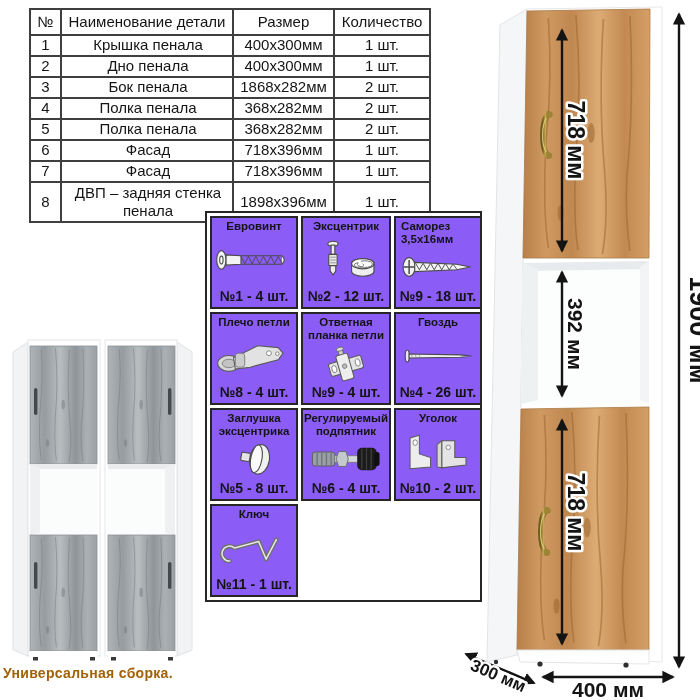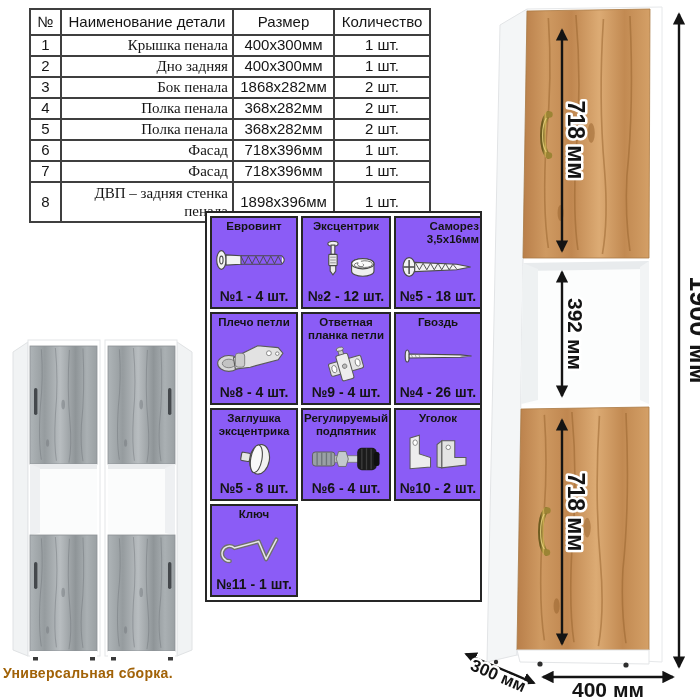--- a/index.html
+++ b/index.html
@@ -9,34 +9,34 @@
   }
   
   .parts-table{position:absolute;left:29px;top:8px;border-collapse:collapse;table-layout:fixed;}
   .parts-table td{
     border:2px solid #3f3f3f;font-size:15px;color:#151515;
     padding:0 4px;line-height:1.22;vertical-align:middle;background:#fff;
   }
   .parts-table .hd{height:24px;text-align:center;}
   .parts-table tr{height:21px;}
   .c{text-align:center;}
-  .l{text-align:right;padding-left:6px !important;font-family:Liberation Serif, serif;}
+  .l{text-align:center;padding-left:6px !important;}
   
   .hw{
     position:absolute;left:205px;top:211px;width:277px;box-sizing:border-box;
     border:2px solid #262626;background:#fff;padding:3px;
   }
   .hw-grid{display:grid;grid-template-columns:repeat(3,1fr);gap:3px;}
   .hw-cell{
     border:2px solid #262626;height:93px;box-sizing:border-box;background:#8b5cf6;
     display:flex;flex-direction:column;align-items:center;justify-content:space-between;
     padding:2px 1px;
   }
   .hw-title{font-weight:700;font-size:11.5px;line-height:1.12;text-align:center;color:#141414;}
-  .hw-title.ta-l{align-self:flex-start;text-align:right;padding-left:4px;}
+  .hw-title.ta-l{align-self:flex-start;text-align:left;padding-left:4px;}
   .hw-count{font-weight:700;font-size:14px;color:#141414;padding-bottom:1px;}
   .hw-ico{width:82px;height:42px;flex:0 0 auto;}
   
   .caption{
     position:absolute;left:3px;top:665px;font-size:14px;font-weight:700;
     letter-spacing:.3px;color:#a16207;
   }
   
   .left-cabs{position:absolute;left:5px;top:334px;}
   .right-cab{position:absolute;left:450px;top:0px;}
@@ -66,21 +66,21 @@
     <td class="hd">Количество</td>
   </tr>
   <tr>
     <td class="c">1</td>
     <td class="l">Крышка пенала</td>
     <td class="c">400х300мм</td>
     <td class="c">1 шт.</td>
   </tr>
   <tr>
     <td class="c">2</td>
-    <td class="l">Дно задняя</td>
+    <td class="l">Дно пенала</td>
     <td class="c">400х300мм</td>
     <td class="c">1 шт.</td>
   </tr>
   <tr>
     <td class="c">3</td>
     <td class="l">Бок пенала</td>
     <td class="c">1868х282мм</td>
     <td class="c">2 шт.</td>
   </tr>
   <tr>
@@ -148,21 +148,21 @@
   </div>
 
   <div class="hw-cell">
     <div class="hw-title ta-l">Саморез 3,5х16мм</div>
     <svg class="hw-ico" viewBox="0 0 88 44">
       <ellipse cx="13" cy="22" rx="6.5" ry="10" fill="#f3f3f3" class="iop"></ellipse>
       <path d="M13,14.5 v15 M6.8,22 h12.4" stroke="#4a4a4a" stroke-width="1.6" fill="none"></path>
       <path d="M19,17 L64,19 79,22 64,25 19,27 Z" fill="#f3f3f3" class="iop"></path>
       <path d="M20,18 l4,7 4,-7 4,7 4,-7 4,7 4,-7 4,7 4,-7 4,7 4,-6 4,5" fill="none" stroke="#4a4a4a" stroke-width="1"></path>
     </svg>
-    <div class="hw-count">№5 - 18 шт.</div>
+    <div class="hw-count">№9 - 18 шт.</div>
   </div>
 
 
   <div class="hw-cell">
     <div class="hw-title">Плечо петли</div>
     <svg class="hw-ico" viewBox="0 0 88 44">
       <ellipse cx="17" cy="30" rx="12" ry="8.5" fill="#d8d8d8" stroke="#5a5a5a" stroke-width="1.2"></ellipse>
       <ellipse cx="17" cy="30" rx="7" ry="4.6" fill="#c3c3c3" stroke="#6a6a6a" stroke-width="0.8"></ellipse>
       <path d="M22,24 L48,11 70,13 75,19 70,26 40,34 24,36 Z" fill="#e2e2e2" stroke="#5a5a5a" stroke-width="1.2"></path>
       <rect x="24" y="19" width="10" height="15" rx="3" fill="#cccccc" stroke="#6a6a6a" stroke-width="0.8"></rect>

